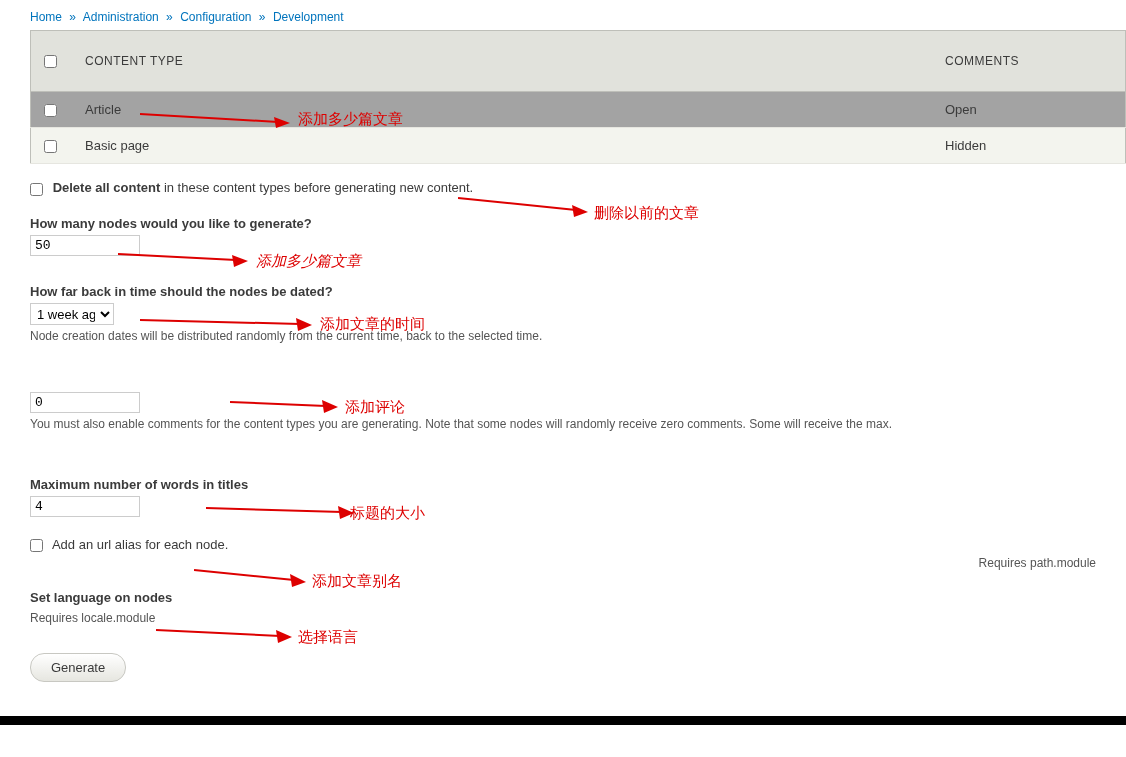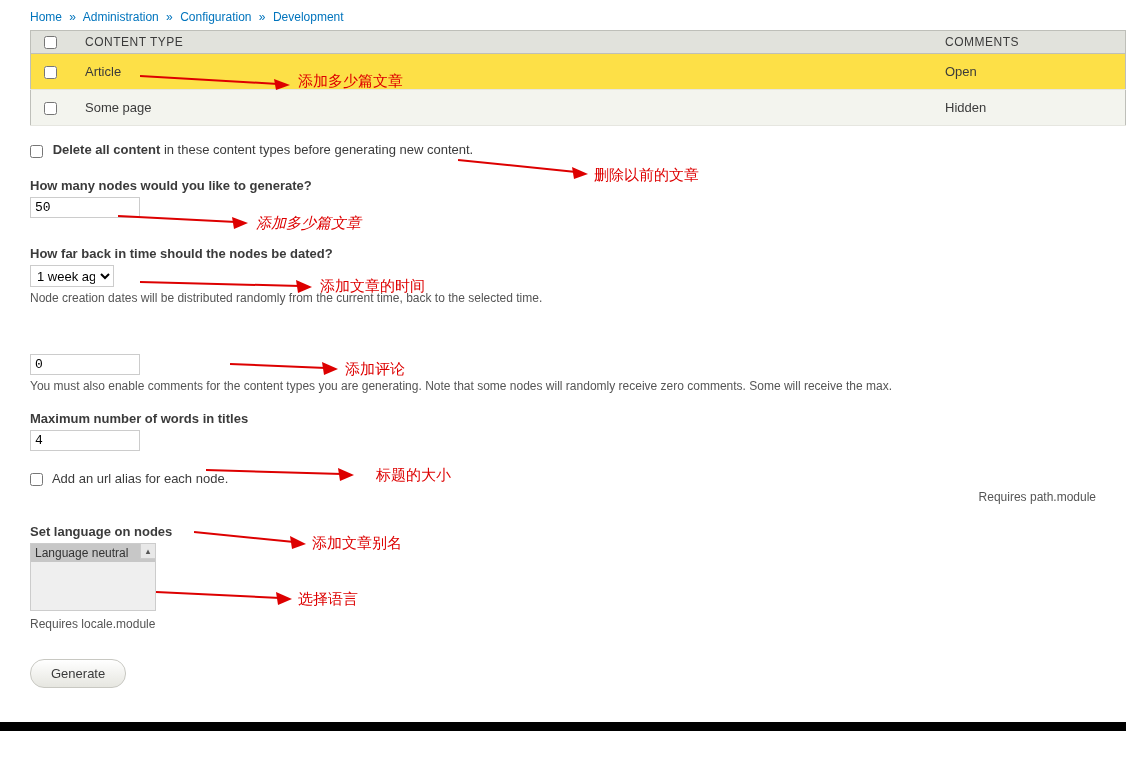--- a/index.html
+++ b/index.html
@@ -35,36 +35,36 @@
     margin-left: 30px;
     border: 1px solid #bebfb9;
   }
   table.ct th {
     background: #e1e2dc;
     text-align: left;
     font-weight: normal;
     font-size: 12px;
     letter-spacing: 0.5px;
     color: #3b3b3b;
-    padding: 4px 10px;
+    padding: 23px 10px;
     border-bottom: 1px solid #bebfb9;
   }
   table.ct th.chk, table.ct td.chk {
     width: 28px;
     text-align: center;
     padding-left: 8px;
     padding-right: 8px;
   }
   table.ct td {
     padding: 10px 10px;
     font-size: 13px;
     color: #3b3b3b;
     border-bottom: 1px solid #e6e6e0;
   }
-  table.ct tr.odd td { background: #fde047; }
+  table.ct tr.odd td { background: #a3a3a3; }
   table.ct tr.even td { background: #f3f4ee; }
   .form-area {
     padding: 0 30px 20px 30px;
     position: relative;
   }
   .form-item {
     margin-top: 20px;
   }
   .form-item.tight { margin-top: 16px; }
   label.bold-label {
@@ -198,21 +198,21 @@
       </tr>
     </thead>
     <tbody>
       <tr class="odd">
         <td class="chk"><input type="checkbox" style=""></td>
         <td>Article</td>
         <td>Open</td>
       </tr>
       <tr class="even">
         <td class="chk"><input type="checkbox" style=""></td>
-        <td>Some page</td>
+        <td>Basic page</td>
         <td>Hidden</td>
       </tr>
     </tbody>
   </table>
 
   <div class="form-area">
 
     
     <div class="form-item tight">
       <input type="checkbox" style="">
@@ -235,39 +235,35 @@
     </div>
 
     
     <div class="form-item" style="margin-top:30px">
       <br>
       <input class="text-field" type="text" value="0" style="">
       <div class="description">You must also enable comments for the content types you are generating. Note that some nodes will randomly receive zero comments. Some will receive the max.</div>
     </div>
 
     
-    <div class="form-item" style="margin-top:18px">
+    <div class="form-item" style="margin-top:46px">
       <label class="bold-label">Maximum number of words in titles</label><br>
       <input class="text-field" type="text" value="4" style="">
     </div>
 
     
     <div class="form-item">
       <input type="checkbox" style="">
       <span class="label-suffix">Add an url alias for each node.</span>
       <div class="description indent">Requires path.module</div>
     </div>
 
     
     <div class="form-item">
       <label class="bold-label">Set language on nodes</label><br>
-      <div class="listbox">
-        <div class="lb-item selected">Language neutral</div>
-        <div class="scroll-up">▴</div>
-      </div>
       <div class="description" style="margin-top:6px">Requires locale.module</div>
     </div>
 
     
     <button class="generate-btn">Generate</button>
 
     
     
     <svg class="arrow" style="left:140px; top:-72px;" width="150" height="20">
       <line x1="0" y1="6" x2="138" y2="14" stroke="#dd0000" stroke-width="2"></line>
@@ -301,21 +297,21 @@
       <line x1="0" y1="8" x2="96" y2="12" stroke="#dd0000" stroke-width="2"></line>
       <polygon points="108,13 92,6 94,19" fill="#dd0000"></polygon>
     </svg>
     <div class="anno" style="left:345px; top:218px;">添加评论</div>
 
     
     <svg class="arrow" style="left:206px; top:320px;" width="148" height="20">
       <line x1="0" y1="8" x2="136" y2="12" stroke="#dd0000" stroke-width="2"></line>
       <polygon points="148,13 132,6 134,19" fill="#dd0000"></polygon>
     </svg>
-    <div class="anno" style="left:376px; top:324px;">标题的大小</div>
+    <div class="anno" style="left:350px; top:324px;">标题的大小</div>
 
     
     <svg class="arrow" style="left:194px; top:384px;" width="112" height="24">
       <line x1="0" y1="6" x2="100" y2="16" stroke="#dd0000" stroke-width="2"></line>
       <polygon points="112,18 96,10 98,23" fill="#dd0000"></polygon>
     </svg>
     <div class="anno" style="left:312px; top:392px;">添加文章别名</div>
 
     
     <svg class="arrow" style="left:156px; top:444px;" width="136" height="20">

